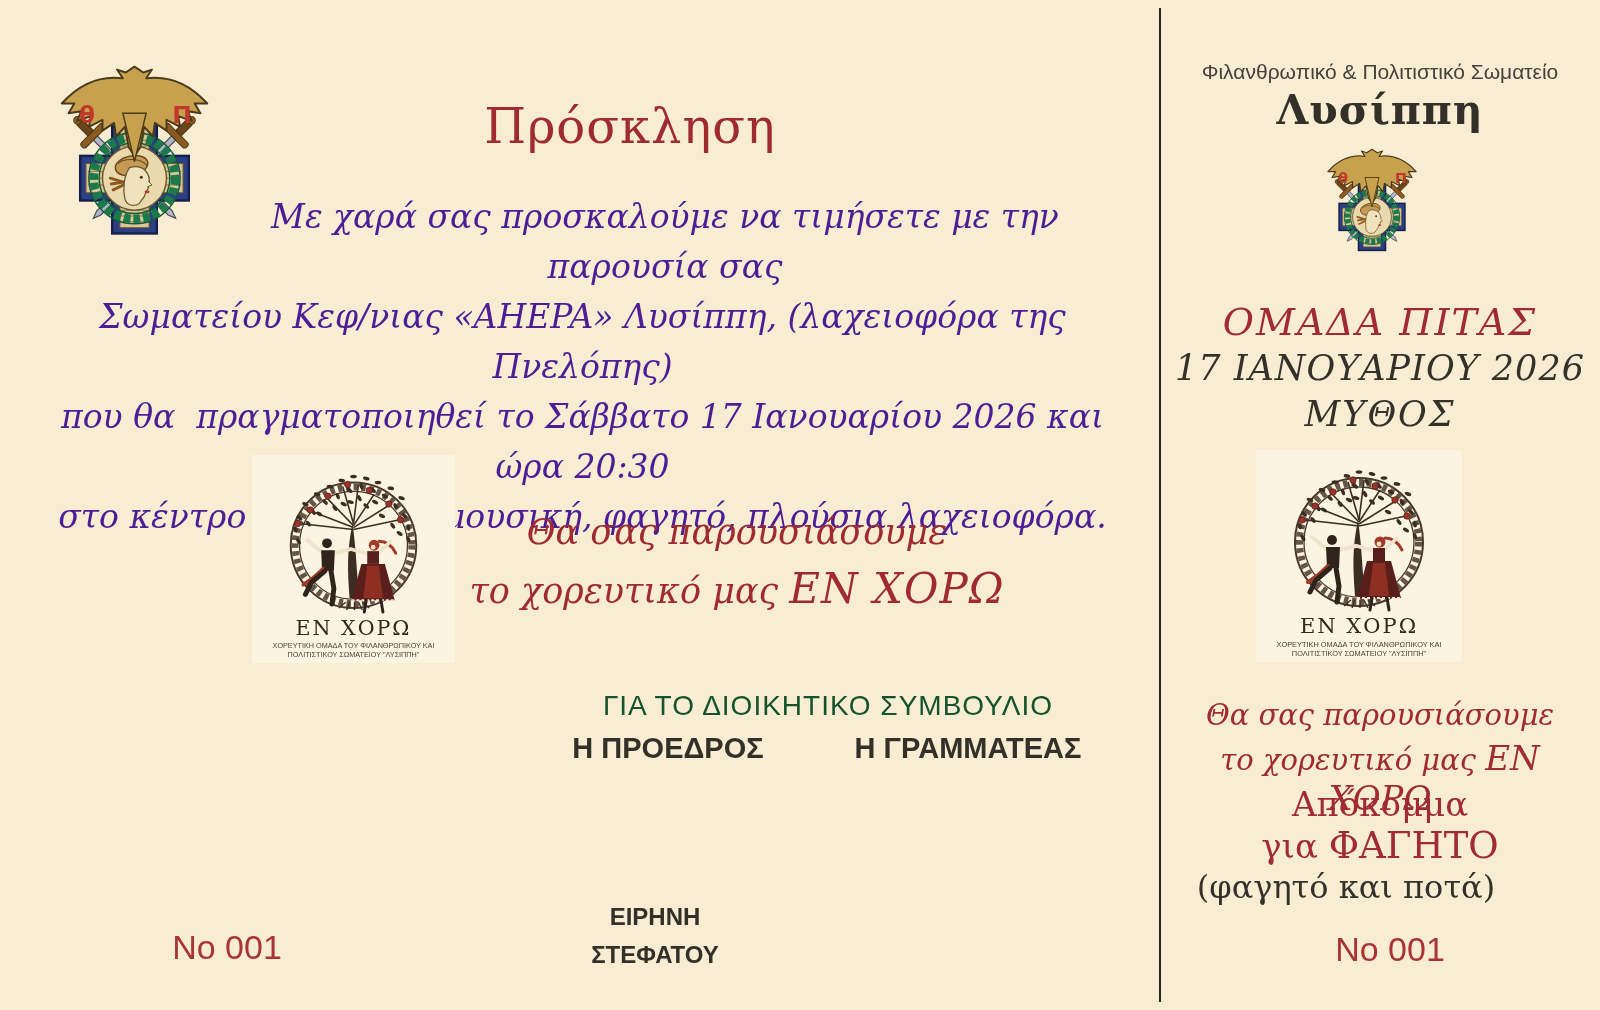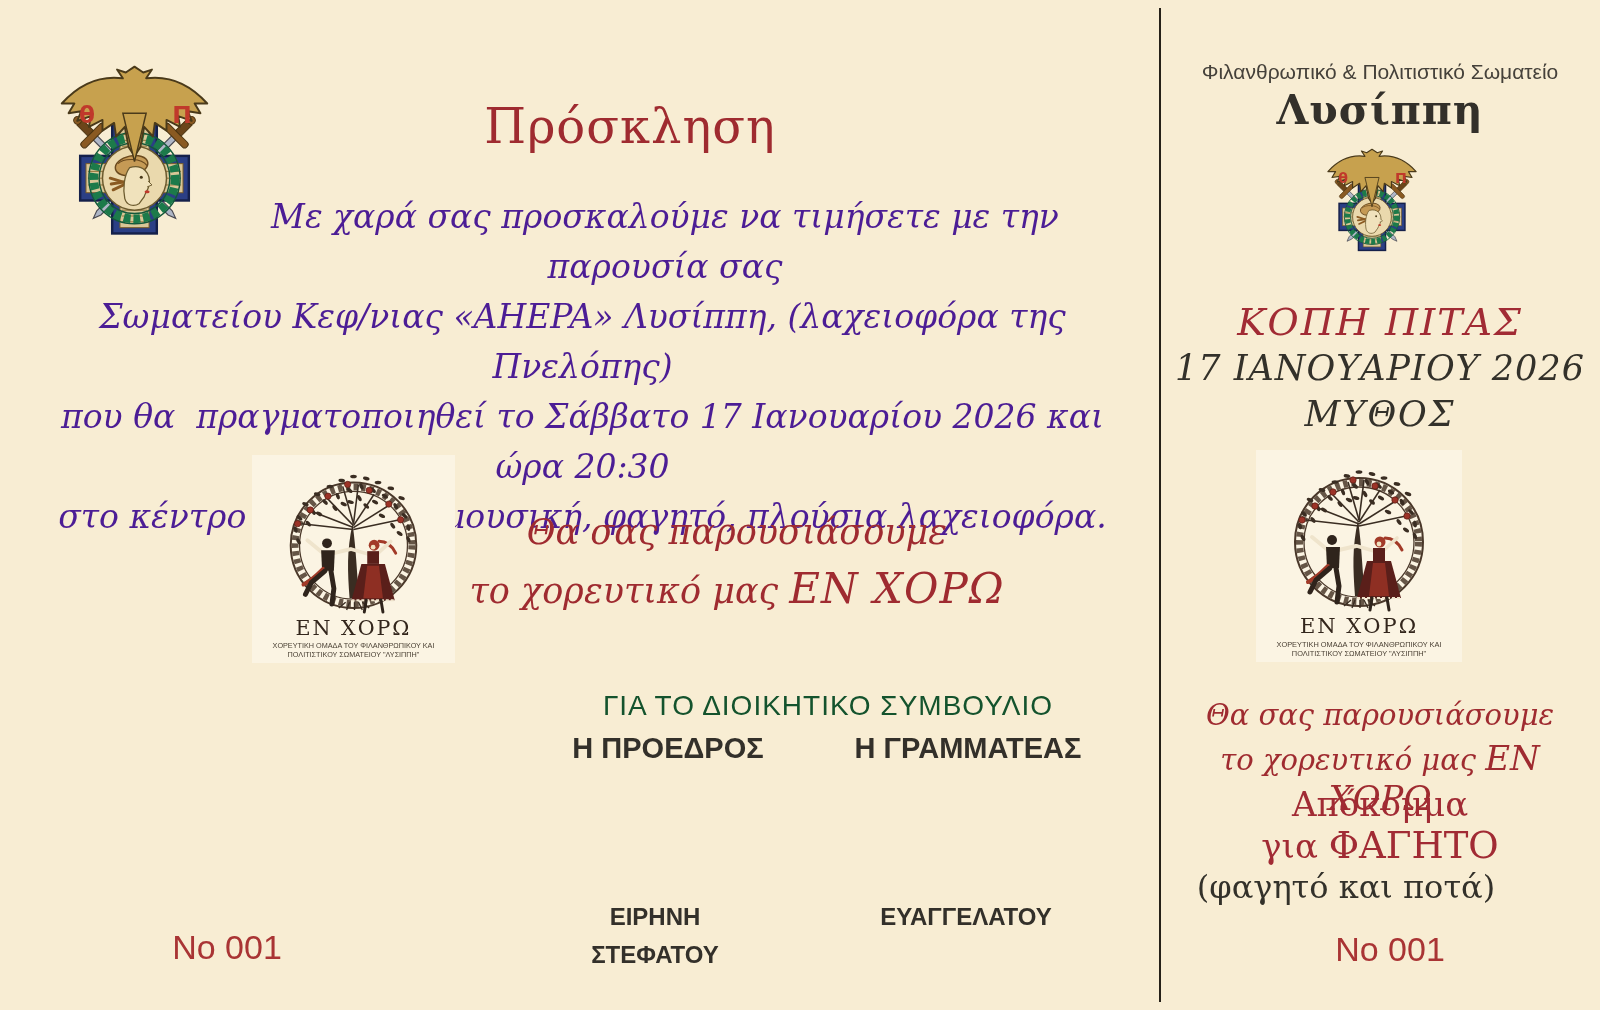--- a/index.html
+++ b/index.html
@@ -263,35 +263,34 @@
   <div class="abs ctr sans board-heading" style="left:528px;top:690px;width:600px">ΓΙΑ ΤΟ ΔΙΟΙΚΗΤΙΚΟ ΣΥΜΒΟΥΛΙΟ</div>
 
   <div class="abs ctr sans officer-label" style="left:543px;top:732px;width:250px">Η ΠΡΟΕΔΡΟΣ</div>
   <div class="abs ctr sans officer-label" style="left:843px;top:732px;width:250px">Η ΓΡΑΜΜΑΤΕΑΣ</div>
 
   <div class="abs ctr sans officer-name" style="left:530px;top:898px;width:250px">
     <div>ΕΙΡΗΝΗ</div>
     <div>ΣΤΕΦΑΤΟΥ</div>
   </div>
   <div class="abs ctr sans officer-name" style="left:841px;top:898px;width:250px">
-    <div>ΕΥΑΓΓΕΛΑΤΟΥ</div>
   </div>
 
   <div class="abs ctr sans ticket-no" style="left:127px;top:928px;width:200px">No 001</div>
 
   <div class="abs divider" style="left:1159px;top:8px;height:994px"></div>
 
   <div class="abs ctr serif-up stub-orgname" style="left:1170px;top:86px;width:420px">Λυσίππη</div>
   <div class="abs ctr sans stub-orgtype" style="left:1170px;top:60px;width:420px">Φιλανθρωπικό &amp; Πολιτιστικό Σωματείο</div>
 
   <svg class="abs" style="left:1322px;top:142px" width="100" height="118">
     <use href="#ahepa-emblem" xlink:href="#ahepa-emblem" width="100" height="118"></use>
   </svg>
 
-  <div class="abs ctr serif-it stub-event" style="left:1170px;top:300px;width:420px">ΚΟΠΗ ΠΙΤΑΣ</div>
+  <div class="abs ctr serif-it stub-event" style="left:1170px;top:300px;width:420px">ΟΜΑΔΑ ΠΙΤΑΣ</div>
   <div class="abs ctr serif-it stub-date" style="left:1170px;top:348px;width:420px">17 ΙΑΝΟΥΑΡΙΟΥ 2026</div>
   <div class="abs ctr serif-it stub-venue" style="left:1170px;top:394px;width:420px">ΜΥΘΟΣ</div>
 
   <div class="abs logo-box" style="left:1256px;top:450px;width:206px;height:212px">
     <svg width="206" height="212">
         <use href="#enchoro-logo" xlink:href="#enchoro-logo" width="206" height="212"></use>
       </svg>
   </div>
 
   <div class="abs ctr" style="left:1170px;top:698px;width:420px">

